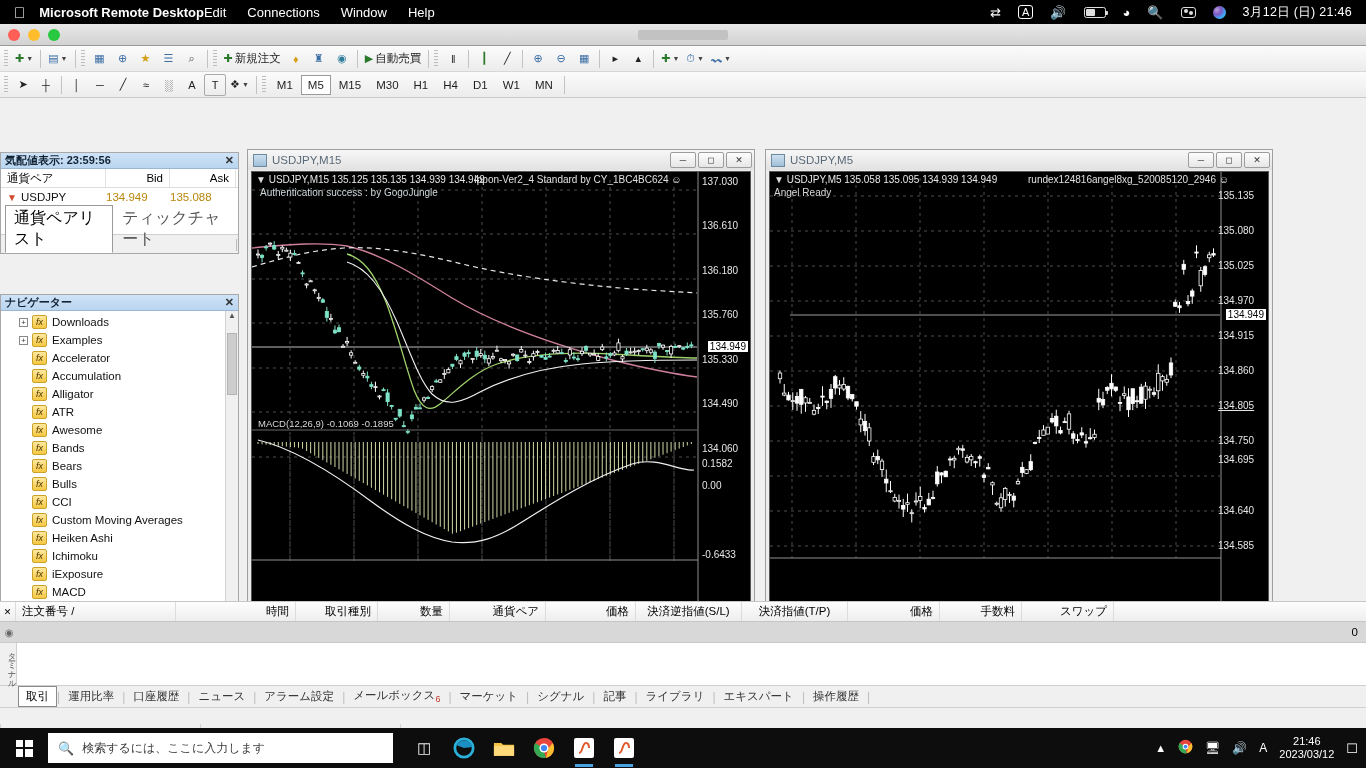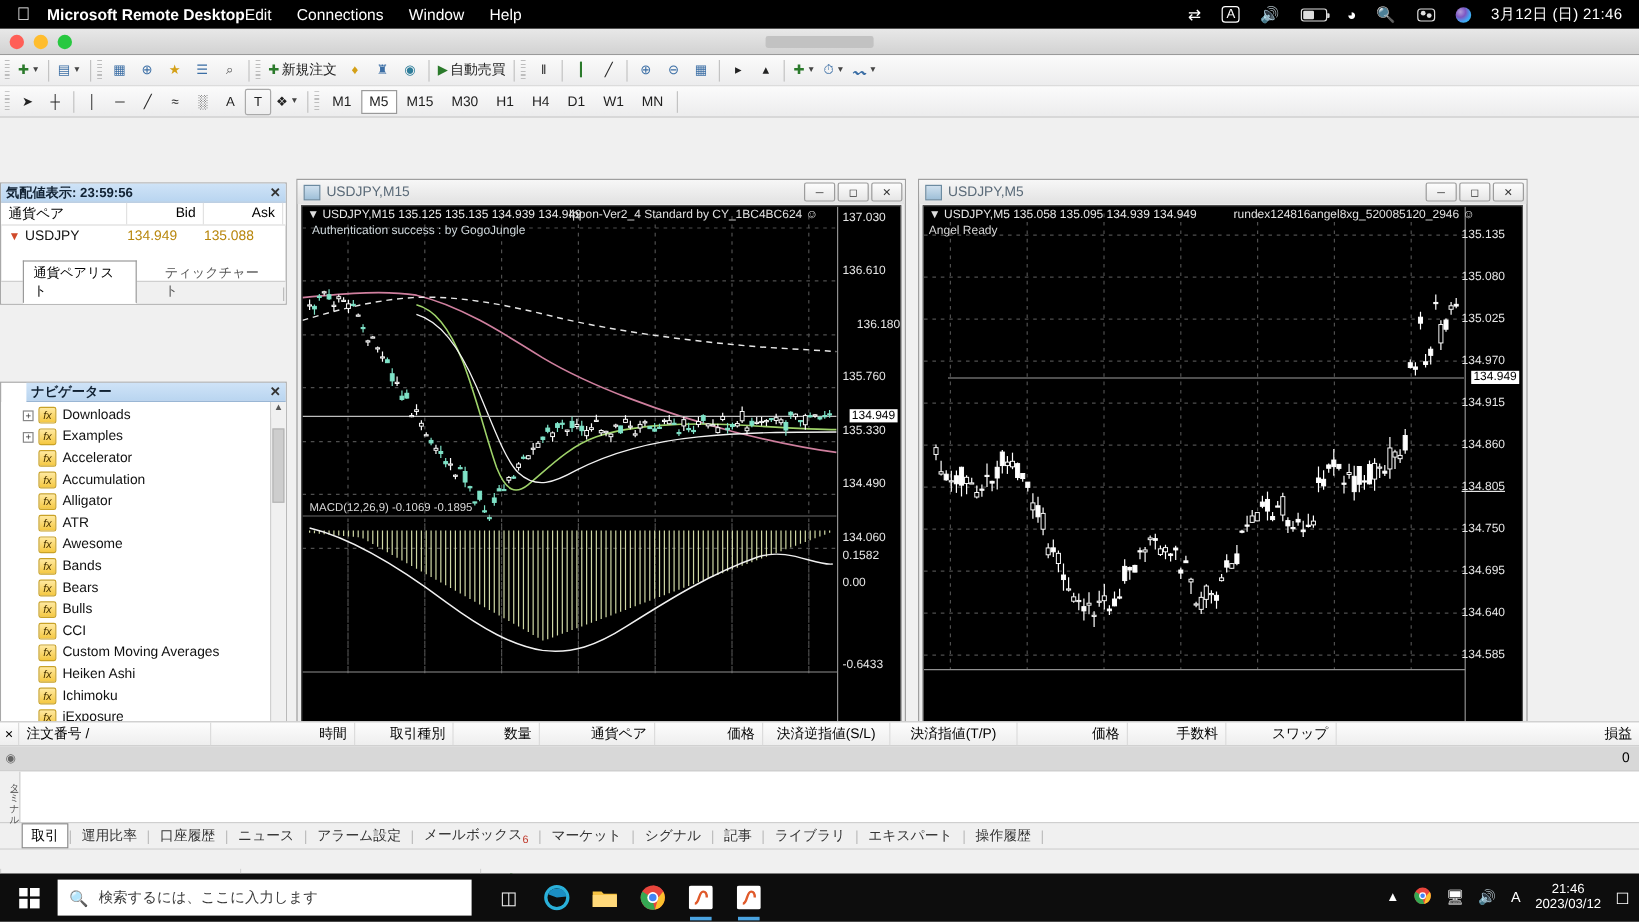--- a/index.html
+++ b/index.html
@@ -75,24 +75,24 @@
   .mw-cols { display:flex; height:19px; border-bottom:1px solid #ddd; background:#fff; font-size:11.5px; }
   .mw-cols div { border-right:1px solid #e2e2e2; display:flex; align-items:center; }
   .c1 { width:105px; padding-left:6px; }
   .c2 { width:64px; justify-content:flex-end; padding-right:6px; }
   .c3 { width:66px; justify-content:flex-end; padding-right:6px; }
   .mw-row { display:flex; height:18px; font-size:11.5px; color:#b8860b; align-items:center; }
   .mw-row .c1 { color:#111; }
   .arrow-dn { color:#d04a2a; font-size:10px; margin-right:4px; }
   .tabsrow { position:absolute; bottom:0; left:0; right:0; height:19px; background:#f0f0f0;
              border-top:1px solid #cfcfcf; display:flex; align-items:flex-end; padding-left:4px; }
-  .tabsrow .tb { font-size:11px; padding:2px 8px 2px 8px; border:1px solid transparent; color:#555;margin-left:14px; }
+  .tabsrow .tb { font-size:16px; padding:2px 8px 2px 8px; border:1px solid transparent; color:#555; }
   .tabsrow .tb.active { background:#fff; border:1px solid #9a9a9a; border-bottom-color:#fff; color:#000; font-weight:normal; }
 
-  .nav { top:220px; height:368px;padding-left:21px; }
+  .nav { top:196px; height:368px; }
   .nav-body { position:absolute; top:16px; left:0; right:0; bottom:19px; overflow:hidden; background:#fff; }
   .tree { padding-top:2px; }
   .tnode { height:18px; display:flex; align-items:center; font-size:11.5px; color:#111; padding-left:18px; position:relative; }
   .exp { width:9px;height:9px;border:1px solid #888;background:#fff;font-size:8px;line-height:7px;
          text-align:center;margin-right:4px;color:#333;display:inline-block;flex:0 0 auto;}
   .expspace{width:9px;margin-right:4px;display:inline-block;flex:0 0 auto;}
   .fx { width:15px;height:14px;background:linear-gradient(#ffe9a0,#f5c842); border:1px solid #c9a227;
         border-radius:2px; margin-right:5px; font-style:italic; font-size:9px; color:#4a3500;
         display:inline-flex; align-items:center; justify-content:center; flex:0 0 auto; }
   .scrollv { position:absolute; right:0; top:16px; bottom:19px; width:13px; background:#f0f0f0; border-left:1px solid #d0d0d0;}
@@ -829,21 +829,21 @@
             <span style="color:#ddd;">▼</span> <span>USDJPY,M15  135.125 135.135 134.939 134.949</span>
           </div>
           <div style="position:absolute;left:222px;top:2px;color:#e0e0e0;font-size:10px;white-space:nowrap;"><span>Ippon-Ver2_4 Standard by CY_1BC4BC624</span>
             <span>☺</span></div>
           <div style="position:absolute;left:8px;top:15px;color:#cfd8dc;font-size:10px;white-space:nowrap;">Authentication success : by GogoJungle</div>
           <div style="position:absolute;left:6px;top:246px;color:#d8d8d8;font-size:9.5px;white-space:nowrap;">MACD(12,26,9) -0.1069 -0.1895</div>
 
           <div style="position:absolute;right:2px;top:0;width:46px;color:#e6e6e6;font-size:10px;">
             <div style="position:absolute;top:4px;left:0;">137.030</div>
             <div style="position:absolute;top:48px;left:0;">136.610</div>
-            <div style="position:absolute;top:93px;left:12px;">136.180</div>
+            <div style="position:absolute;top:93px;left:0;">136.180</div>
             <div style="position:absolute;top:137px;left:0;">135.760</div>
             <div style="position:absolute;top:182px;left:0;">135.330</div>
             <div style="position:absolute;top:226px;left:0;">134.490</div>
             <div style="position:absolute;top:271px;left:0;">134.060</div>
             <div style="position:absolute;top:286px;left:0;">0.1582</div>
             <div style="position:absolute;top:308px;left:0;">0.00</div>
             <div style="position:absolute;top:377px;left:0;">-0.6433</div>
           </div>
           <div style="position:absolute;right:2px;top:169px;background:#fff;color:#000;font-size:10px;padding:0 2px;">134.949</div>
 
@@ -1112,21 +1112,21 @@
 
           <div style="position:absolute;right:2px;top:0;width:48px;color:#e6e6e6;font-size:10px;">
             <div style="position:absolute;top:18px;left:0;">135.135</div>
             <div style="position:absolute;top:53px;left:0;">135.080</div>
             <div style="position:absolute;top:88px;left:0;">135.025</div>
             <div style="position:absolute;top:123px;left:0;">134.970</div>
             <div style="position:absolute;top:158px;left:0;">134.915</div>
             <div style="position:absolute;top:193px;left:0;">134.860</div>
             <div style="position:absolute;top:228px;left:0;text-decoration:underline;">134.805</div>
             <div style="position:absolute;top:263px;left:0;">134.750</div>
-            <div style="position:absolute;top:298px;left:0;">134.695</div>
+            <div style="position:absolute;top:282px;left:0;">134.695</div>
             <div style="position:absolute;top:333px;left:0;">134.640</div>
             <div style="position:absolute;top:368px;left:0;">134.585</div>
           </div>
           <div style="position:absolute;right:2px;top:137px;background:#fff;color:#000;font-size:10px;padding:0 2px;">134.949</div>
 
           <div style="position:absolute;left:0;bottom:2px;width:451px;height:14px;color:#e6e6e6;font-size:10px;">
             <span style="position:absolute;left:2px;">10 Mar 2023</span>
             <span style="position:absolute;left:64px;">10 Mar 20:10</span>
             <span style="position:absolute;left:128px;">10 Mar 20:50</span>
             <span style="position:absolute;left:192px;">10 Mar 21:30</span>
@@ -1154,21 +1154,20 @@
         <span class="th" style="width:120px;justify-content:flex-end;">時間</span>
         <span class="th" style="width:82px;justify-content:flex-end;">取引種別</span>
         <span class="th" style="width:72px;justify-content:flex-end;">数量</span>
         <span class="th" style="width:96px;justify-content:flex-end;">通貨ペア</span>
         <span class="th" style="width:90px;justify-content:flex-end;">価格</span>
         <span class="th" style="width:106px;justify-content:center;">決済逆指値(S/L)</span>
         <span class="th" style="width:106px;justify-content:center;">決済指値(T/P)</span>
         <span class="th" style="width:92px;justify-content:flex-end;">価格</span>
         <span class="th" style="width:82px;justify-content:flex-end;">手数料</span>
         <span class="th" style="width:92px;justify-content:flex-end;">スワップ</span>
-        <span class="th" style="flex:1;justify-content:flex-end;border-right:none;">損益</span>
       </div>
       <div class="term-row">
         <span style="width:18px;text-align:center;color:#666;font-size:10px;">◉</span>
         <span style="margin-left:auto;padding-right:8px;">0</span>
       </div>
       <div style="height:42px;background:#fff;position:relative;">
         <div style="position:absolute;left:0;top:0;width:17px;height:42px;background:#f0f0f0;border-right:1px solid #d0d0d0;
                     font-size:8px;color:#555;writing-mode:vertical-rl;text-align:center;padding-top:2px;line-height:9px;">ターミナル</div>
       </div>
       <div class="term-tabs">

